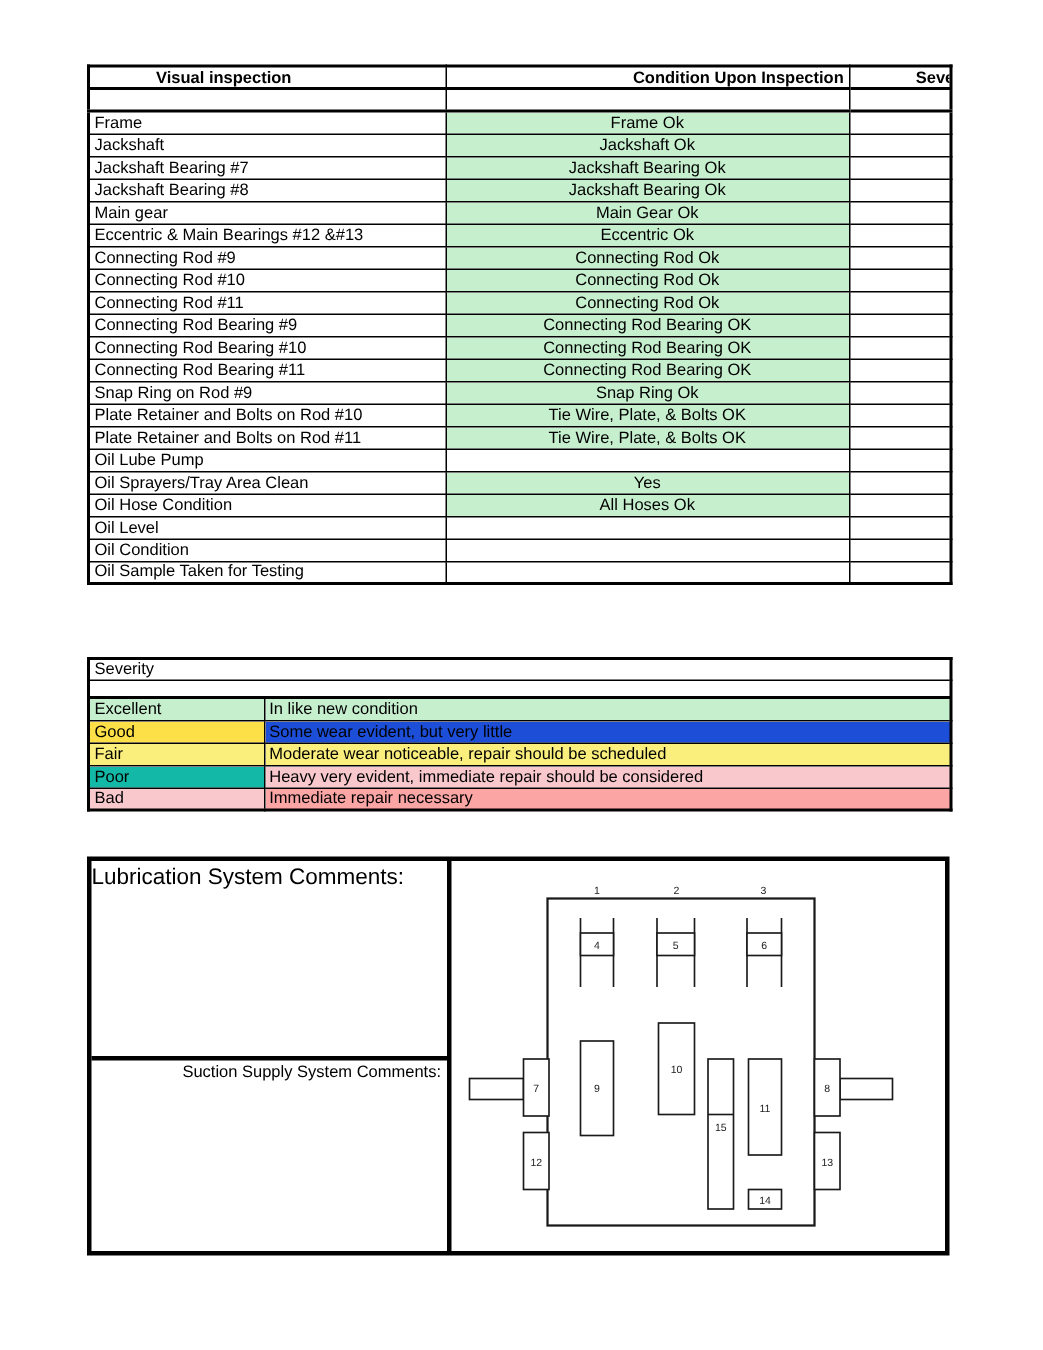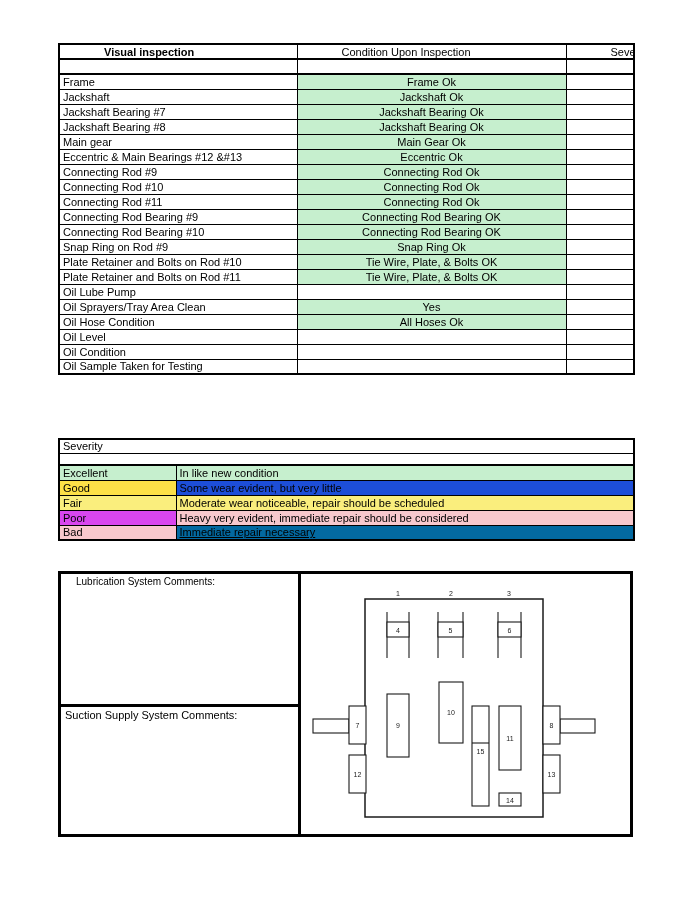--- a/index.html
+++ b/index.html
@@ -16,21 +16,21 @@
     position:absolute; left:58px; top:43px; width:575px;
     border:2.5px solid #000;
   }
   .main-table th, .main-table td,
   .severity-table td {
     border:1.4px solid #000;
     font-size:11px; font-weight:normal;
     height:15px; padding:0 3px;
     overflow:hidden; white-space:nowrap;
   }
-  .main-table th { text-align:left; }
+  .main-table th { text-align:right;font-weight:bold; }
   .main-table th.item-h { text-align:left; font-weight:bold; }
   .header-row th { border-bottom-width:2px;padding-left:44px; }
   .item-cell { text-align:left; }
   .cond-cell { text-align:center; }
   .thick-bottom td, .thick-bottom th { border-bottom-width:2.6px; }
 
   
   .severity-table {
     position:absolute; left:58px; top:438px; width:575px;
     border:2.5px solid #000;
@@ -39,22 +39,22 @@
   .sev-empty-row td { height:12px; border-bottom-width:2.6px; }
   .lvl-cell { text-align:left; }
   .desc-cell { text-align:left; }
 
   
   .comments-box {
     position:absolute; left:58px; top:571px; width:575px; height:266px;
     border:3px solid #000; display:flex; background:#fff;
   }
   .left-pane { width:240px; border-right:3px solid #000; display:flex; flex-direction:column; }
-  .lub-cell { height:133px; border-bottom:3px solid #000; padding:2px 15px; font-size:10px; }
-  .suc-cell { flex:1; padding:2px 4px; font-size:11px; }
+  .lub-cell { height:133px; border-bottom:3px solid #000; padding:2px 0; font-size:15px; }
+  .suc-cell { flex:1; padding:2px 4px; font-size:11px;text-align:right; }
   .right-pane { flex:1; position:relative; }
   .right-pane svg { position:absolute; left:0; top:0; }
 
   .dg-line { stroke:#1a1a1a; stroke-width:1.1; }
   .dg-box  { fill:#ffffff; stroke:#1a1a1a; stroke-width:1.1; }
   .dg-body { fill:#ffffff; stroke:#1a1a1a; stroke-width:1.5; }
   .dg-num  { font-size:7px; fill:#222; text-anchor:middle; font-family:"Liberation Sans", sans-serif; }
 </style>
 </head>
 <body>
@@ -127,20 +127,25 @@
         <td class="item-cell">Connecting Rod Bearing #9</td>
         <td class="cond-cell" style="background: rgb(198, 239, 206);">Connecting Rod Bearing OK</td>
         <td class="sev-cell"></td>
       </tr>
       <tr>
         <td class="item-cell">Connecting Rod Bearing #10</td>
         <td class="cond-cell" style="background: rgb(198, 239, 206);">Connecting Rod Bearing OK</td>
         <td class="sev-cell"></td>
       </tr>
       <tr>
+        <td class="item-cell">Connecting Rod Bearing #11</td>
+        <td class="cond-cell" style="background: rgb(198, 239, 206);">Connecting Rod Bearing OK</td>
+        <td class="sev-cell"></td>
+      </tr>
+      <tr>
         <td class="item-cell">Snap Ring on Rod #9</td>
         <td class="cond-cell" style="background: rgb(198, 239, 206);">Snap Ring Ok</td>
         <td class="sev-cell"></td>
       </tr>
       <tr>
         <td class="item-cell">Plate Retainer and Bolts on Rod #10</td>
         <td class="cond-cell" style="background: rgb(198, 239, 206);">Tie Wire, Plate, &amp; Bolts OK</td>
         <td class="sev-cell"></td>
       </tr>
       <tr>
@@ -201,26 +206,26 @@
       </tr>
       <tr>
         <td class="lvl-cell" style="background: #fde047;">Good</td>
         <td class="desc-cell" style="background: #1d4ed8;">Some wear evident, but very little</td>
       </tr>
       <tr>
         <td class="lvl-cell" style="background: rgb(250, 238, 125);">Fair</td>
         <td class="desc-cell" style="background: rgb(250, 238, 125);">Moderate wear noticeable, repair should be scheduled</td>
       </tr>
       <tr>
-        <td class="lvl-cell" style="background: #d946ef;">Poor</td>
+        <td class="lvl-cell" style="background: #14b8a6;">Poor</td>
         <td class="desc-cell" style="background: rgb(248, 200, 205);">Heavy very evident, immediate repair should be considered</td>
       </tr>
       <tr>
         <td class="lvl-cell" style="background: rgb(248, 200, 205);">Bad</td>
-        <td class="desc-cell" style="background: #0369a1; text-decoration: underline;">Immediate repair necessary</td>
+        <td class="desc-cell" style="background: #fca5a5;">Immediate repair necessary</td>
       </tr>
     </tbody>
 </table>
 
 <div class="comments-box">
   <div class="left-pane">
     <div class="lub-cell">
       <span>Lubrication System Comments:</span>
     </div>
     <div class="suc-cell">

